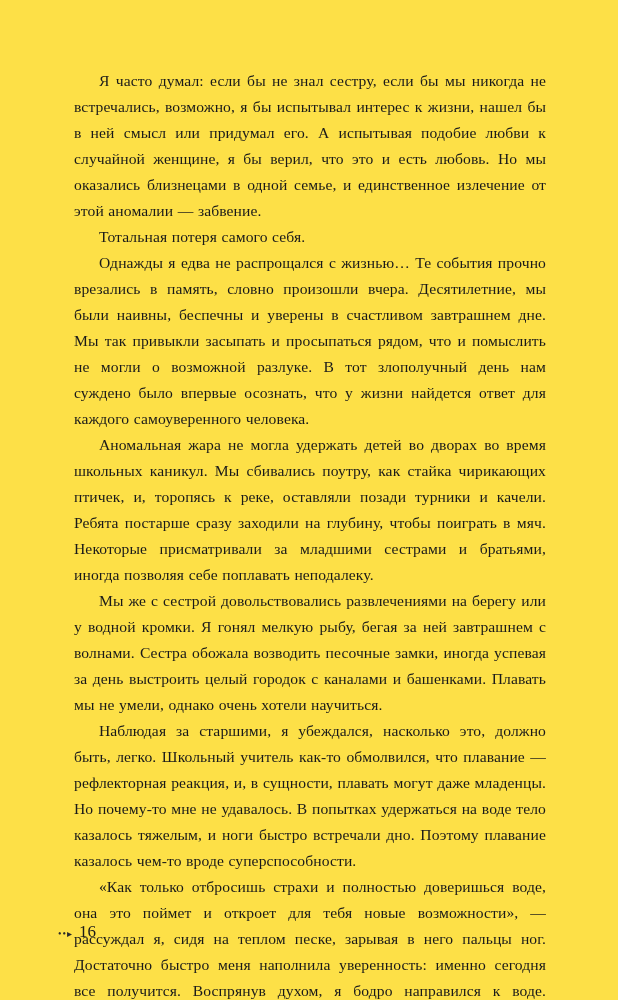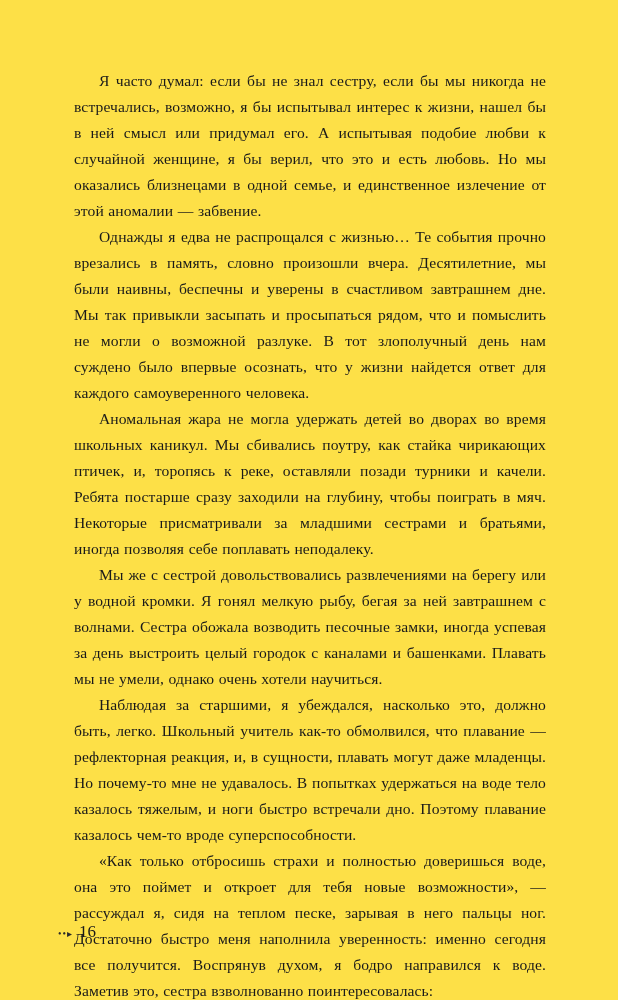--- a/index.html
+++ b/index.html
@@ -68,20 +68,21 @@
     padding-right: 14px;
   }
 </style>
 </head>
 <body>
 
 <div class="page">
 
   <div class="text-block">
     <p>Я часто думал: если бы не знал сестру, если бы мы никогда не встречались, возможно, я бы испытывал интерес к жизни, нашел бы в ней смысл или придумал его. А испытывая подобие любви к случайной женщине, я бы верил, что это и есть любовь. Но мы оказались близнецами в одной семье, и единственное излечение от этой аномалии — забвение.</p>
+    <p>Тотальная потеря самого себя.</p>
     <p>Однажды я едва не распрощался с жизнью… Те события прочно врезались в память, словно произошли вчера. Десятилетние, мы были наивны, беспечны и уверены в счастливом завтрашнем дне. Мы так привыкли засыпать и просыпаться рядом, что и помыслить не могли о возможной разлуке. В тот злополучный день нам суждено было впервые осознать, что у жизни найдется ответ для каждого самоуверенного человека.</p>
     <p>Аномальная жара не могла удержать детей во дворах во время школьных каникул. Мы сбивались поутру, как стайка чирикающих птичек, и, торопясь к реке, оставляли позади турники и качели. Ребята постарше сразу заходили на глубину, чтобы поиграть в мяч. Некоторые присматривали за младшими сестрами и братьями, иногда позволяя себе поплавать неподалеку.</p>
     <p>Мы же с сестрой довольствовались развлечениями на берегу или у водной кромки. Я гонял мелкую рыбу, бегая за ней завтрашнем с волнами. Сестра обожала возводить песочные замки, иногда успевая за день выстроить целый городок с каналами и башенками. Плавать мы не умели, однако очень хотели научиться.</p>
     <p>Наблюдая за старшими, я убеждался, насколько это, должно быть, легко. Школьный учитель как-то обмолвился, что плавание — рефлекторная реакция, и, в сущности, плавать могут даже младенцы. Но почему-то мне не удавалось. В попытках удержаться на воде тело казалось тяжелым, и ноги быстро встречали дно. Поэтому плавание казалось чем-то вроде суперспособности.</p>
     <p>«Как только отбросишь страхи и полностью доверишься воде, она это поймет и откроет для тебя новые возможности», — рассуждал я, сидя на теплом песке, зарывая в него пальцы ног. Достаточно быстро меня наполнила уверенность: именно сегодня все получится. Воспрянув духом, я бодро направился к воде. Заметив это, сестра взволнованно поинтересовалась:</p>
   </div>
 
   <div class="footer">
     <div class="folio">
       <span class="ornament">••▸</span>

